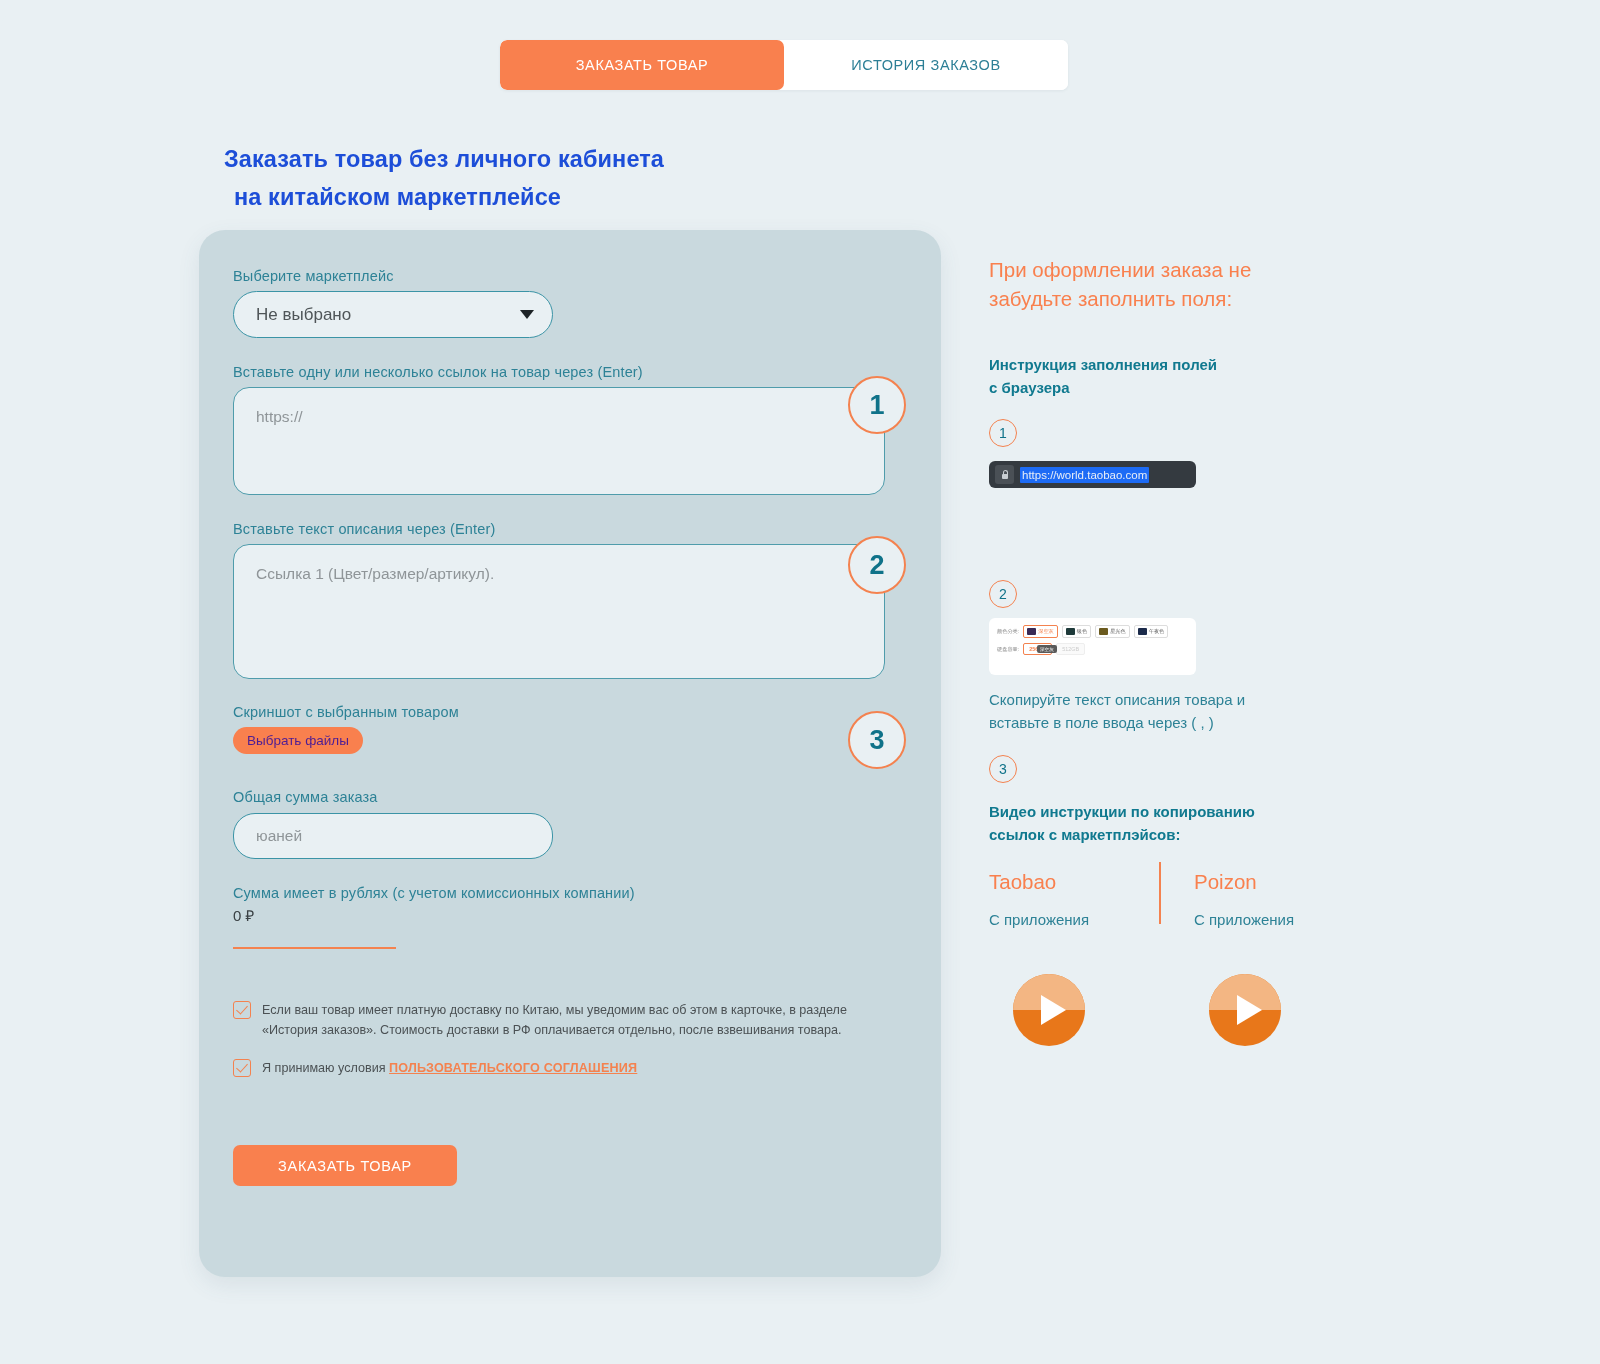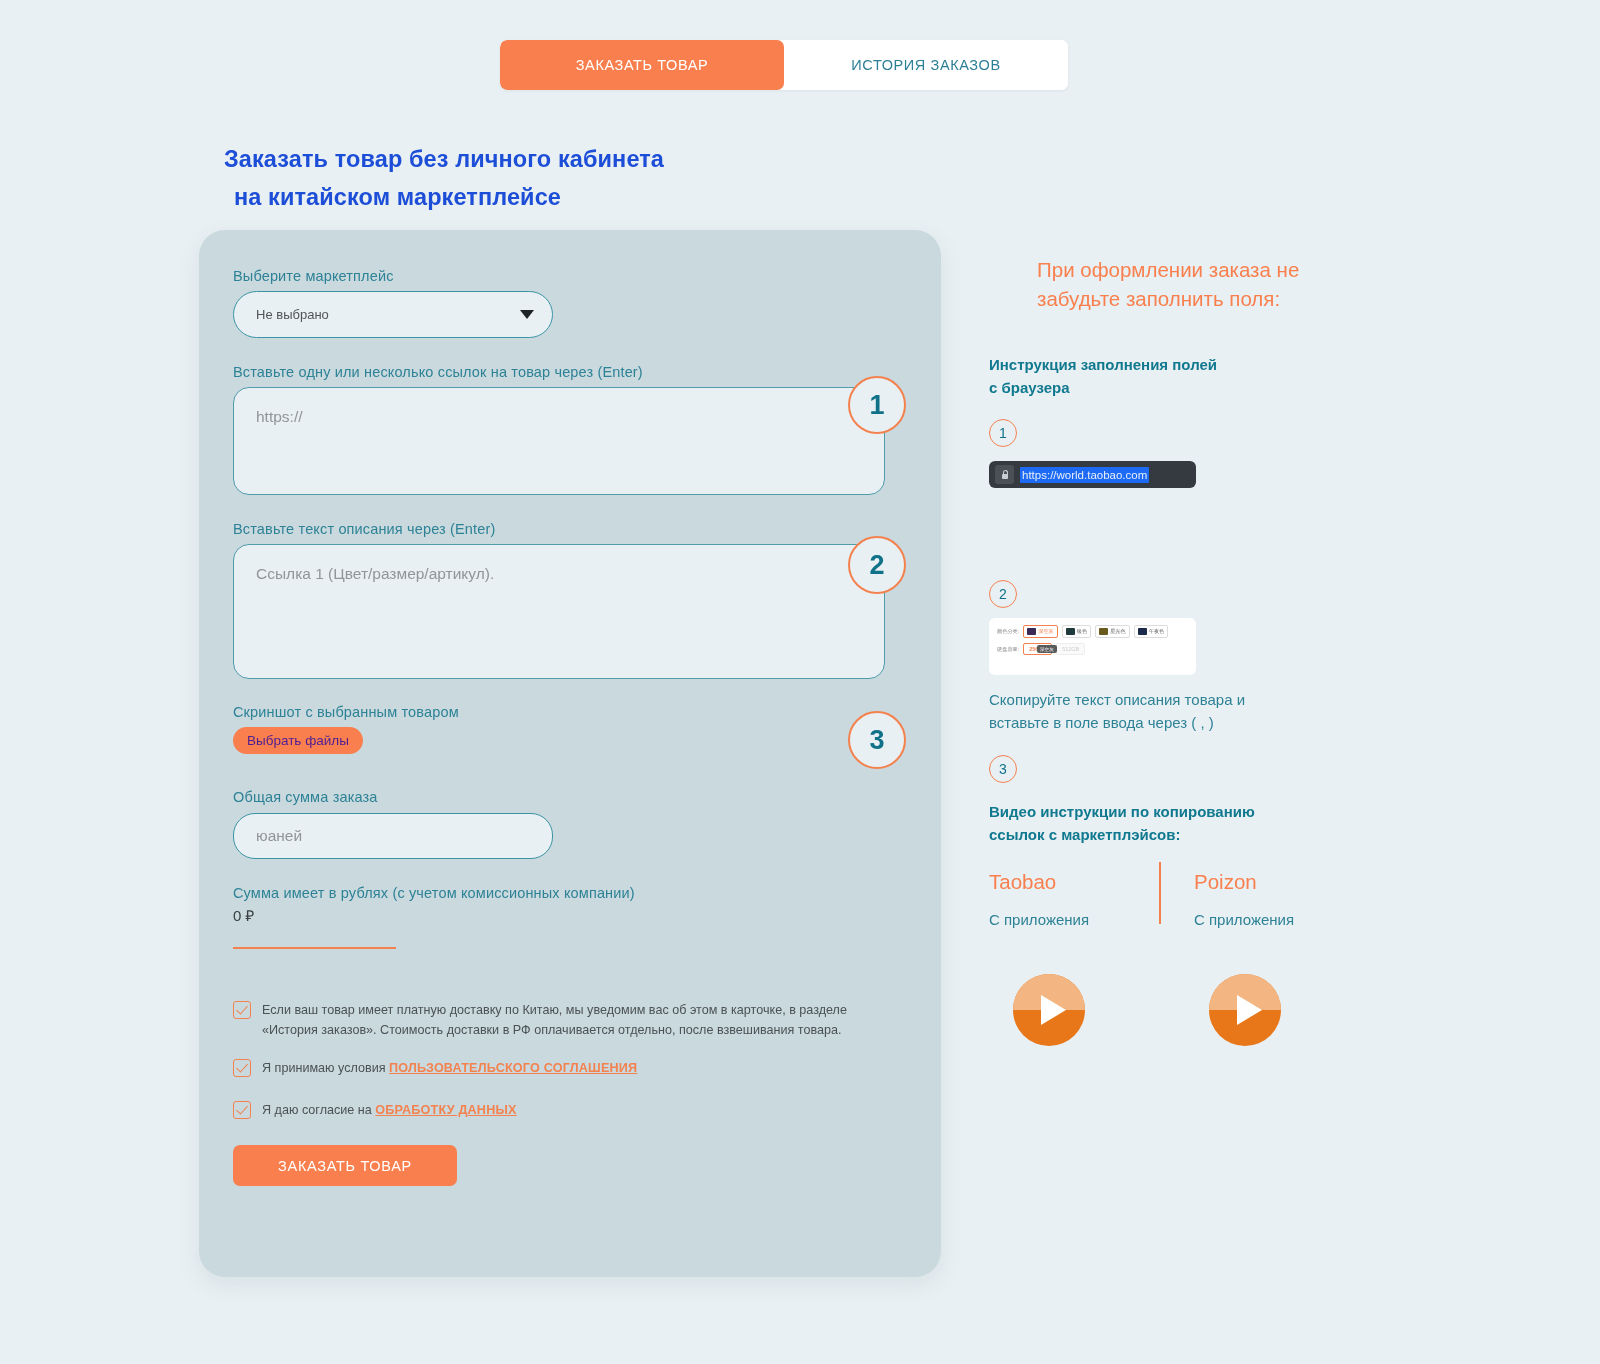--- a/index.html
+++ b/index.html
@@ -85,21 +85,21 @@
     width: 320px; height: 47px;
     background: #e9f0f3;
     border: 1.4px solid #3b94a6;
     border-radius: 24px;
     display: flex; align-items: center;
     padding: 0 18px 0 22px;
     cursor: pointer;
   }
   .select-value {
     flex: 1;
-    font-size: 13px;
+    font-size: 17px;
     color: #4f5558;
   }
   .caret {
     width: 0; height: 0;
     border-left: 7px solid transparent;
     border-right: 7px solid transparent;
     border-top: 9px solid #1d2326;
   }
 
   
@@ -233,21 +233,20 @@
     cursor: pointer;
   }
 
   
   .aside { position: absolute; left: 989px; top: 255px; width: 330px; }
   .aside-title {
     color: #f9804e;
     font-size: 20.5px;
     line-height: 29px;
     width: 300px;
-    margin-left: 48px;
   }
   .aside-sub {
     position: absolute; top: 98px; left: 0;
     color: #10798f;
     font-size: 15px;
     font-weight: bold;
     line-height: 23px;
   }
   .step-badge {
     position: absolute;
@@ -429,24 +428,20 @@
   <div class="check-row" id="check-delivery">
     <span class="cbox"></span>
     <span class="check-text">Если ваш товар имеет платную доставку по Китаю, мы уведомим вас об этом в карточке, в разделе «История заказов». Стоимость доставки в РФ оплачивается отдельно, после взвешивания товара.</span>
   </div>
 
   <div class="check-row" id="check-agreement">
     <span class="cbox"></span>
     <span class="check-text"><span>Я принимаю условия </span><a class="orange-link" href="#">ПОЛЬЗОВАТЕЛЬСКОГО СОГЛАШЕНИЯ</a></span>
   </div>
 
-  <div class="check-row" id="check-data">
-    <span class="cbox"></span>
-    <span class="check-text"><span>Я даю согласие на </span><a class="orange-link" href="#">ОБРАБОТКУ ДАННЫХ</a></span>
-  </div>
 
   <button class="submit-btn">ЗАКАЗАТЬ ТОВАР</button>
 
   <div class="aside">
     <div class="aside-title">При оформлении заказа не забудьте заполнить поля:</div>
     <div class="aside-sub" style="white-space:pre-line;">Инструкция заполнения полей
 с браузера</div>
   </div>
 
   <div class="step-badge" style="left:989px; top:419px;">1</div>

